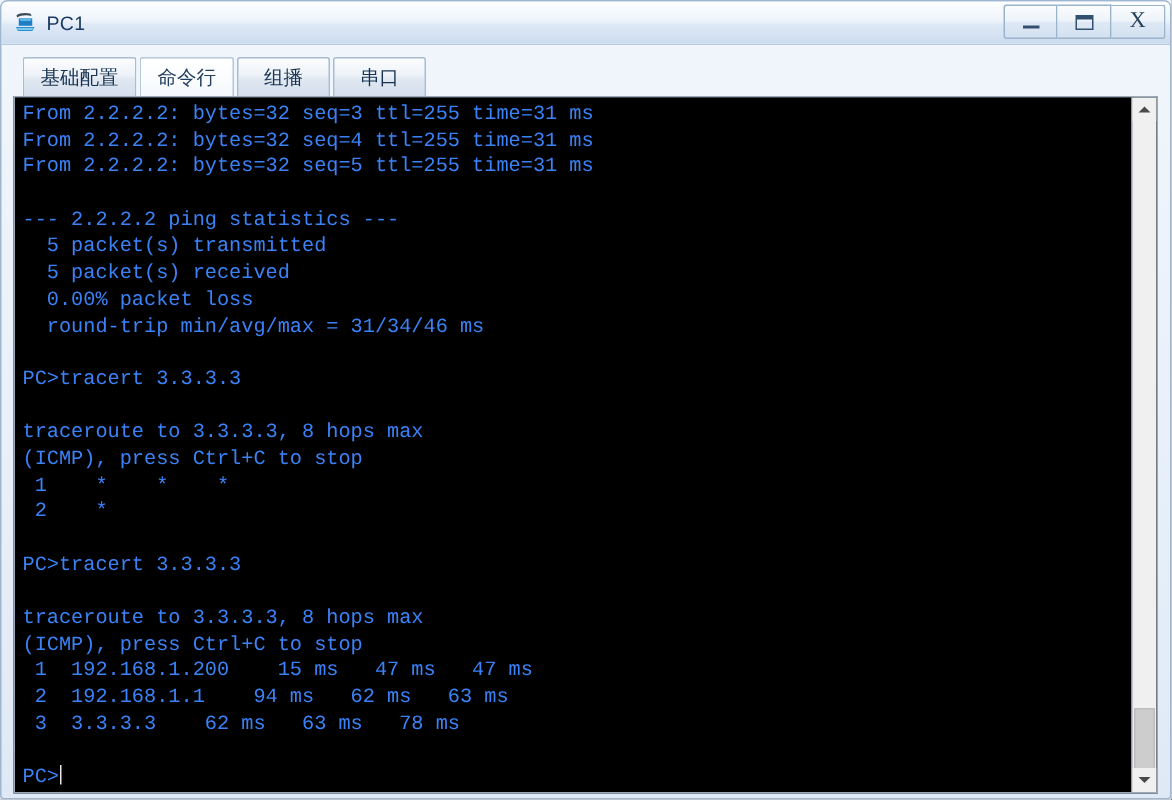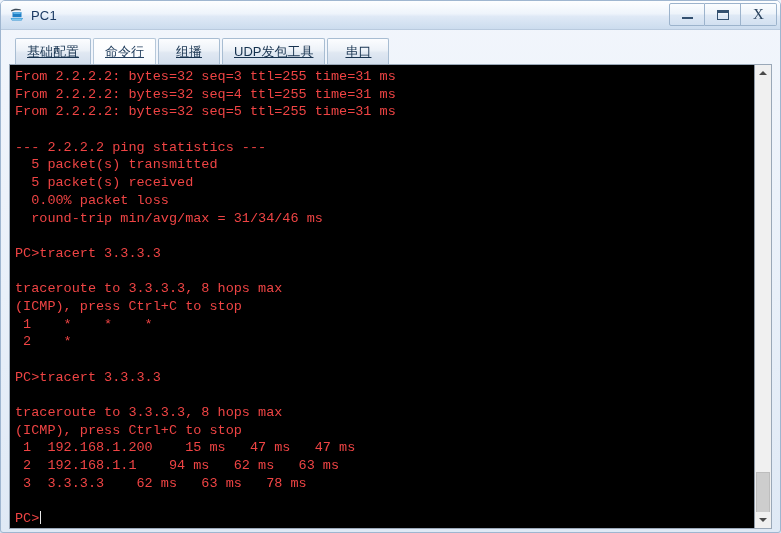--- a/index.html
+++ b/index.html
@@ -143,21 +143,20 @@
     border-bottom: none;
     border-radius: 2px 2px 0 0;
     background: linear-gradient(to bottom, #fcfdff 0%, #edf2f8 45%, #e0e8f2 55%, #d4dfed 100%);
     color: #16324f;
     font-size: 13px;
     display: flex;
     align-items: center;
     justify-content: center;
     line-height: 1;
     user-select: none;
-    text-decoration: underline;
   }
   .tab.active {
     background: linear-gradient(to bottom, #ffffff 0%, #fafcfe 60%, #f4f8fc 100%);
     border-color: #b6c8da;
     color: #223f5e;
     margin-top: 44px;
   }
 
   
   .term-wrap {
@@ -165,21 +164,21 @@
     position: relative;
     display: flex;
     border: 1px solid #9aa8b8;
     background: #000;
     box-sizing: border-box;
     overflow: hidden;
   }
   .term {
     flex: 1 1 auto;
     background: #000000;
-    color: #ef4444;
+    color: #3b82f6;
     font-family: "Liberation Mono", "DejaVu Sans Mono", monospace;
     font-size: 13.5px;
     line-height: 17.7px;
     padding: 3px 0 0 5px;
     box-sizing: border-box;
     white-space: pre;
     overflow: hidden;
     position: relative;
   }
   .term-line {
@@ -269,23 +268,20 @@
           <div class="tab">
             <span>基础配置</span>
           </div>
           <div class="tab active">
             <span>命令行</span>
           </div>
           <div class="tab">
             <span>组播</span>
           </div>
           <div class="tab">
-            <span>UDP发包工具</span>
-          </div>
-          <div class="tab">
             <span>串口</span>
           </div>
         </div>
 
       <div class="term-wrap">
         <div class="term" id="terminal"><div class="term-line">From 2.2.2.2: bytes=32 seq=3 ttl=255 time=31 ms</div><div class="term-line">From 2.2.2.2: bytes=32 seq=4 ttl=255 time=31 ms</div><div class="term-line">From 2.2.2.2: bytes=32 seq=5 ttl=255 time=31 ms</div><div class="term-line"></div><div class="term-line">--- 2.2.2.2 ping statistics ---</div><div class="term-line">  5 packet(s) transmitted</div><div class="term-line">  5 packet(s) received</div><div class="term-line">  0.00% packet loss</div><div class="term-line">  round-trip min/avg/max = 31/34/46 ms</div><div class="term-line"></div><div class="term-line">PC&gt;tracert 3.3.3.3</div><div class="term-line"></div><div class="term-line">traceroute to 3.3.3.3, 8 hops max</div><div class="term-line">(ICMP), press Ctrl+C to stop</div><div class="term-line"> 1    *    *    *</div><div class="term-line"> 2    *</div><div class="term-line"></div><div class="term-line">PC&gt;tracert 3.3.3.3</div><div class="term-line"></div><div class="term-line">traceroute to 3.3.3.3, 8 hops max</div><div class="term-line">(ICMP), press Ctrl+C to stop</div><div class="term-line"> 1  192.168.1.200    15 ms   47 ms   47 ms</div><div class="term-line"> 2  192.168.1.1    94 ms   62 ms   63 ms</div><div class="term-line"> 3  3.3.3.3    62 ms   63 ms   78 ms</div><div class="term-line"></div><div class="term-line">PC&gt;<span class="cursor"></span></div></div>
 
         <div class="scrollbar">
           <div class="sb-btn sb-up">
             <i class="arrow-up"></i>

